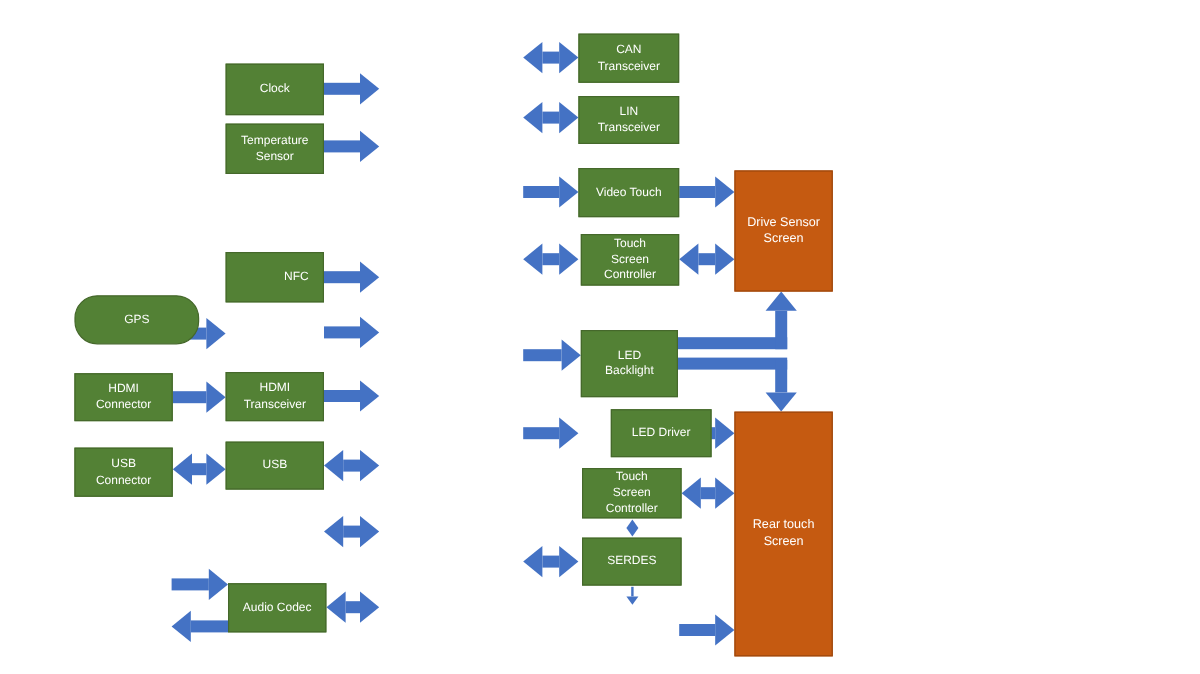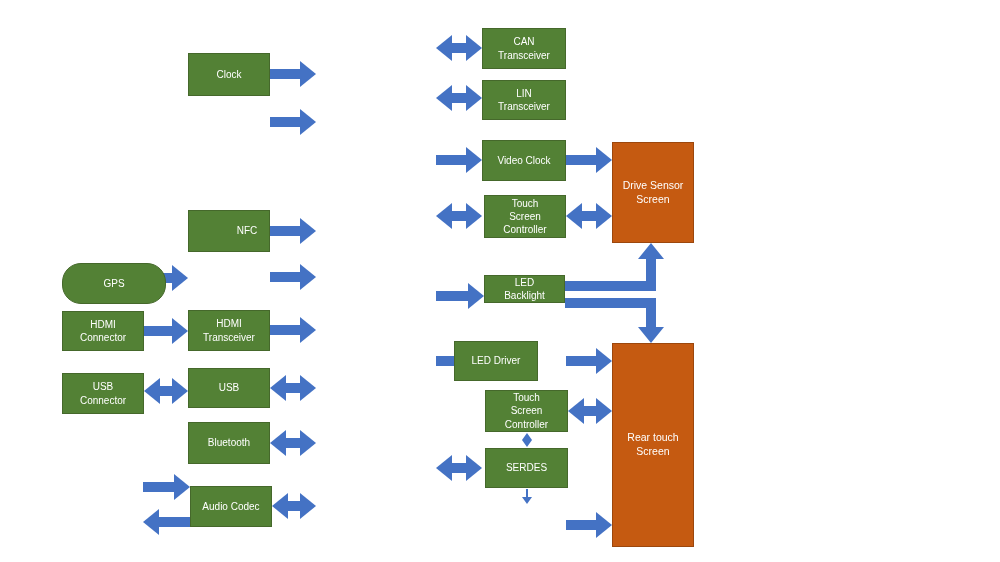--- a/index.html
+++ b/index.html
@@ -167,71 +167,72 @@
     </div>
     <div class="arrow" style="left: 521.5px; top: 433px; width: 11px; height: 14px;">
       <div class="head" style="top: 0px; left: 0px; border-left: 5.5px solid transparent; border-right: 5.5px solid transparent; border-bottom: 7px solid var(--blue);"></div>
       <div class="head" style="bottom: 0px; left: 0px; border-left: 5.5px solid transparent; border-right: 5.5px solid transparent; border-top: 7px solid var(--blue);"></div>
       <div class="shaft" style="top: 7px; height: 0px; left: 4.5px; width: 2px;"></div>
     </div>
     <div class="arrow" style="left: 521.5px; top: 489px; width: 11px; height: 15px;">
       <div class="head" style="bottom: 0px; left: 0px; border-left: 5.5px solid transparent; border-right: 5.5px solid transparent; border-top: 7px solid var(--blue);"></div>
       <div class="shaft" style="top: 0px; height: 8px; left: 4.5px; width: 2px;"></div>
     </div>
-    <div class="block green" style="left: 62px; top: 263px; width: 104px; height: 41px; border-radius: 19px;">
+    <div class="block green" style="left: 62px; top: 246px; width: 104px; height: 41px; border-radius: 19px;">
       <div class="lbl">GPS</div>
     </div>
     <div class="block green" style="left: 62px; top: 311px; width: 82px; height: 40px;">
       <div class="lbl">HDMI
 Connector</div>
     </div>
     <div class="block green" style="left: 62px; top: 373px; width: 82px; height: 41px;">
       <div class="lbl">USB
 Connector</div>
     </div>
     <div class="block green" style="left: 188px; top: 53px; width: 82px; height: 43px;">
       <div class="lbl">Clock</div>
     </div>
+    <div class="block green" style="left: 188px; top: 103px; width: 82px; height: 42px;">
+      <div class="lbl">Temperature
+Sensor</div>
+    </div>
     <div class="block green" style="left: 188px; top: 210px; width: 82px; height: 42px; padding-left: 36px;">
       <div class="lbl">NFC</div>
     </div>
     <div class="block green" style="left: 188px; top: 310px; width: 82px; height: 41px;">
       <div class="lbl">HDMI
 Transceiver</div>
     </div>
     <div class="block green" style="left: 188px; top: 368px; width: 82px; height: 40px;">
       <div class="lbl">USB</div>
     </div>
-    <div class="block green" style="left: 188px; top: 422px; width: 82px; height: 42px;">
-      <div class="lbl">Bluetooth</div>
-    </div>
     <div class="block green" style="left: 190px; top: 486px; width: 82px; height: 41px;">
       <div class="lbl">Audio Codec</div>
     </div>
     <div class="block green" style="left: 482px; top: 28px; width: 84px; height: 41px;">
       <div class="lbl">CAN
 Transceiver</div>
     </div>
     <div class="block green" style="left: 482px; top: 80px; width: 84px; height: 40px;">
       <div class="lbl">LIN
 Transceiver</div>
     </div>
     <div class="block green" style="left: 482px; top: 140px; width: 84px; height: 41px;">
-      <div class="lbl">Video Clock</div>
+      <div class="lbl">Video Touch</div>
     </div>
     <div class="block green" style="left: 484px; top: 195px; width: 82px; height: 43px;">
       <div class="lbl">Touch
 Screen
 Controller</div>
     </div>
-    <div class="block green" style="left: 484px; top: 275px; width: 81px; height: 28px;">
+    <div class="block green" style="left: 484px; top: 275px; width: 81px; height: 56px;">
       <div class="lbl">LED
 Backlight</div>
     </div>
-    <div class="block green" style="left: 454px; top: 341px; width: 84px; height: 40px;">
+    <div class="block green" style="left: 509px; top: 341px; width: 84px; height: 40px;">
       <div class="lbl">LED Driver</div>
     </div>
     <div class="block green" style="left: 485px; top: 390px; width: 83px; height: 42px;">
       <div class="lbl">Touch
 Screen
 Controller</div>
     </div>
     <div class="block green" style="left: 485px; top: 448px; width: 83px; height: 40px;">
       <div class="lbl">SERDES</div>
     </div>

